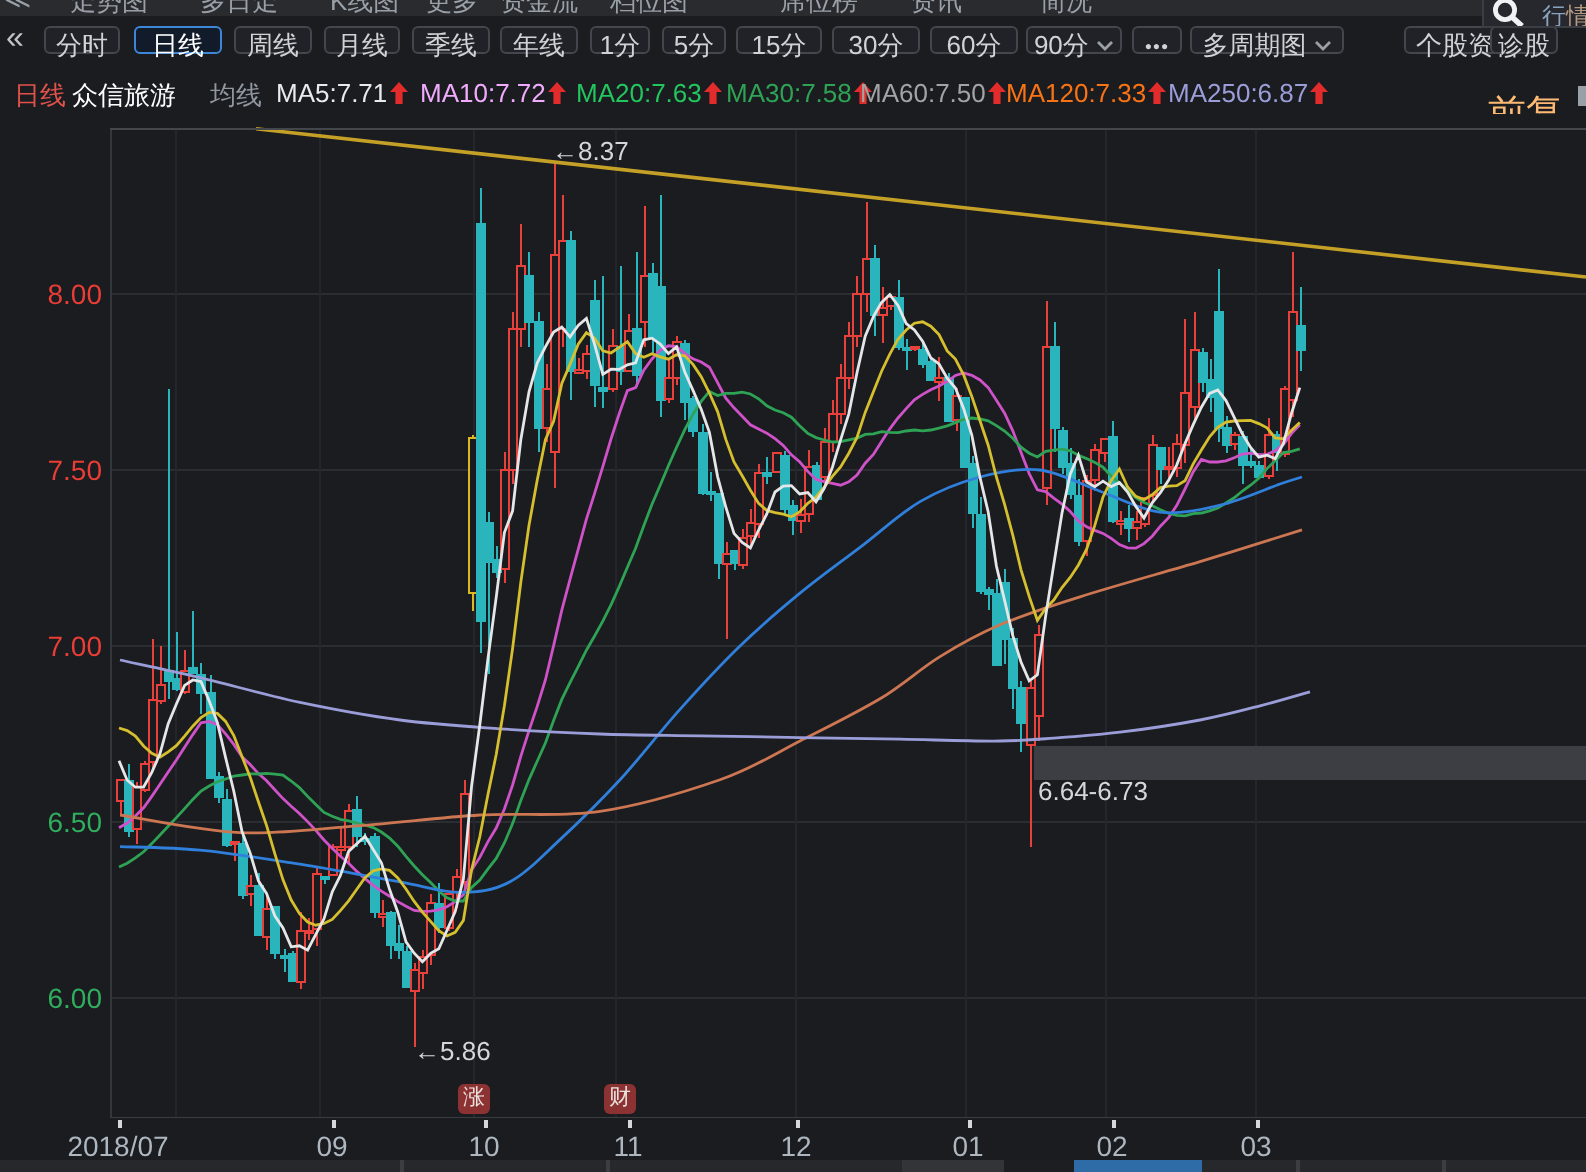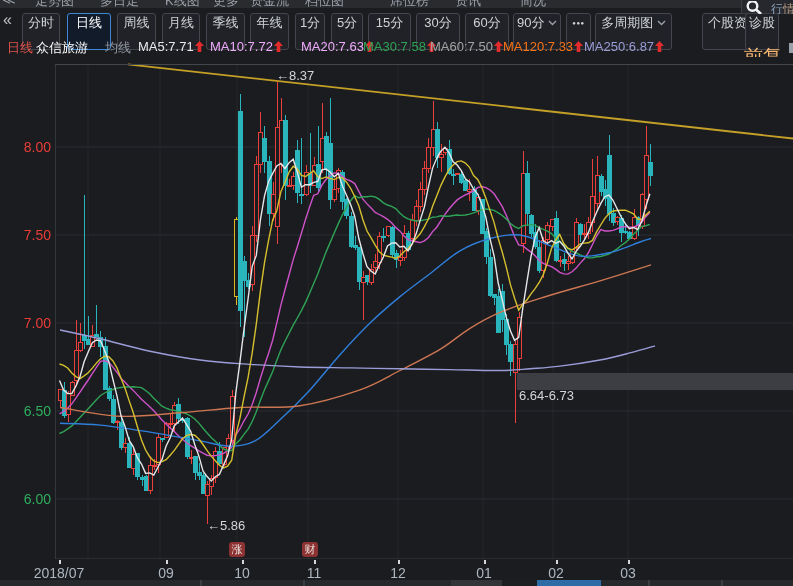--- a/index.html
+++ b/index.html
@@ -1,20 +1,20 @@
 <!DOCTYPE html>
 <html><head><meta charset="utf-8">
 <style>
 *{margin:0;padding:0;box-sizing:border-box}
 body{width:793px;height:586px;background:#1a1c20;font-family:"Liberation Sans",sans-serif;overflow:hidden;position:relative}
 .topcut{position:absolute;left:0;top:0;width:793px;height:8px;background:#292b2f;overflow:hidden;color:#9aa0a8;font-size:13px}
 .topcut span{position:absolute;top:-8px}
 .srch{position:absolute;left:741px;top:0;width:52px;height:14px;background:#26282d;border-left:1px solid #3a3d42;border-bottom:1px solid #3a3d42;z-index:9}
 .toolbar{position:absolute;left:0;top:8px;width:793px;height:28px;background:#1a1c20}
-.tb{position:absolute;top:5px;height:37px;border:1px solid #43464c;border-radius:3px;color:#d0d3d6;font-size:13px;text-align:center;line-height:17px;background:#202227}
+.tb{position:absolute;top:5px;height:14px;border:1px solid #43464c;border-radius:3px;color:#d0d3d6;font-size:13px;text-align:center;line-height:17px;background:#202227}
 .tb.sel{border-color:#3d87d6;color:#fff;background:#111b29}
 .vv{display:inline-block;vertical-align:1px}
 .dots{font-weight:bold;letter-spacing:0.5px;font-size:6px;position:relative;top:-2px}
 .chev{position:absolute;left:3px;top:3px;color:#c0c4c8;font-size:16px}
 .legend{position:absolute;left:0;top:36px;width:793px;height:21px;font-size:13px}
 .legend span{position:absolute;top:3px;white-space:nowrap}
 .upsvg{display:inline-block;vertical-align:-1px;margin-left:1px}
 .fq{position:absolute;left:744px;top:44px;color:#fdba74;font-size:19px}
 .chart{position:absolute;left:0;top:57px;width:793px;height:497px;background:#1a1c20}
 .xaxis{position:absolute;left:0;top:559px;width:793px;height:27px;background:#1a1c20}
@@ -69,21 +69,21 @@
 <div class="legend">
 <span style="left:7px;color:#e0524a">日线</span>
 <span style="left:36px;color:#ffffff">众信旅游</span>
 <span style="left:105px;color:#9097a0">均线</span>
 <span style="left:138px;color:#e8eaec">MA5:7.71<svg class="upsvg" width="9" height="11" viewBox="0 0 9 11">
         <path d="M4.5 0 L9 5 H6.3 V11 H2.7 V5 H0 Z" fill="#e22c2c"></path>
       </svg></span>
 <span style="left:210px;color:#f0abfc">MA10:7.72<svg class="upsvg" width="9" height="11" viewBox="0 0 9 11">
         <path d="M4.5 0 L9 5 H6.3 V11 H2.7 V5 H0 Z" fill="#e22c2c"></path>
       </svg></span>
-<span style="left:301px;color:#f0abfc">MA20:7.63<svg class="upsvg" width="9" height="11" viewBox="0 0 9 11">
+<span style="left:288px;color:#22c55e">MA20:7.63<svg class="upsvg" width="9" height="11" viewBox="0 0 9 11">
         <path d="M4.5 0 L9 5 H6.3 V11 H2.7 V5 H0 Z" fill="#e22c2c"></path>
       </svg></span>
 <span style="left:363px;color:#2fa355">MA30:7.58<svg class="upsvg" width="9" height="11" viewBox="0 0 9 11">
         <path d="M4.5 0 L9 5 H6.3 V11 H2.7 V5 H0 Z" fill="#e22c2c"></path>
       </svg></span>
 <span style="left:430px;color:#a3a3a3">MA60:7.50<svg class="upsvg" width="9" height="11" viewBox="0 0 9 11">
         <path d="M4.5 0 L9 5 H6.3 V11 H2.7 V5 H0 Z" fill="#e22c2c"></path>
       </svg></span>
 <span style="left:503px;color:#f97316">MA120:7.33<svg class="upsvg" width="9" height="11" viewBox="0 0 9 11">
         <path d="M4.5 0 L9 5 H6.3 V11 H2.7 V5 H0 Z" fill="#e22c2c"></path>

